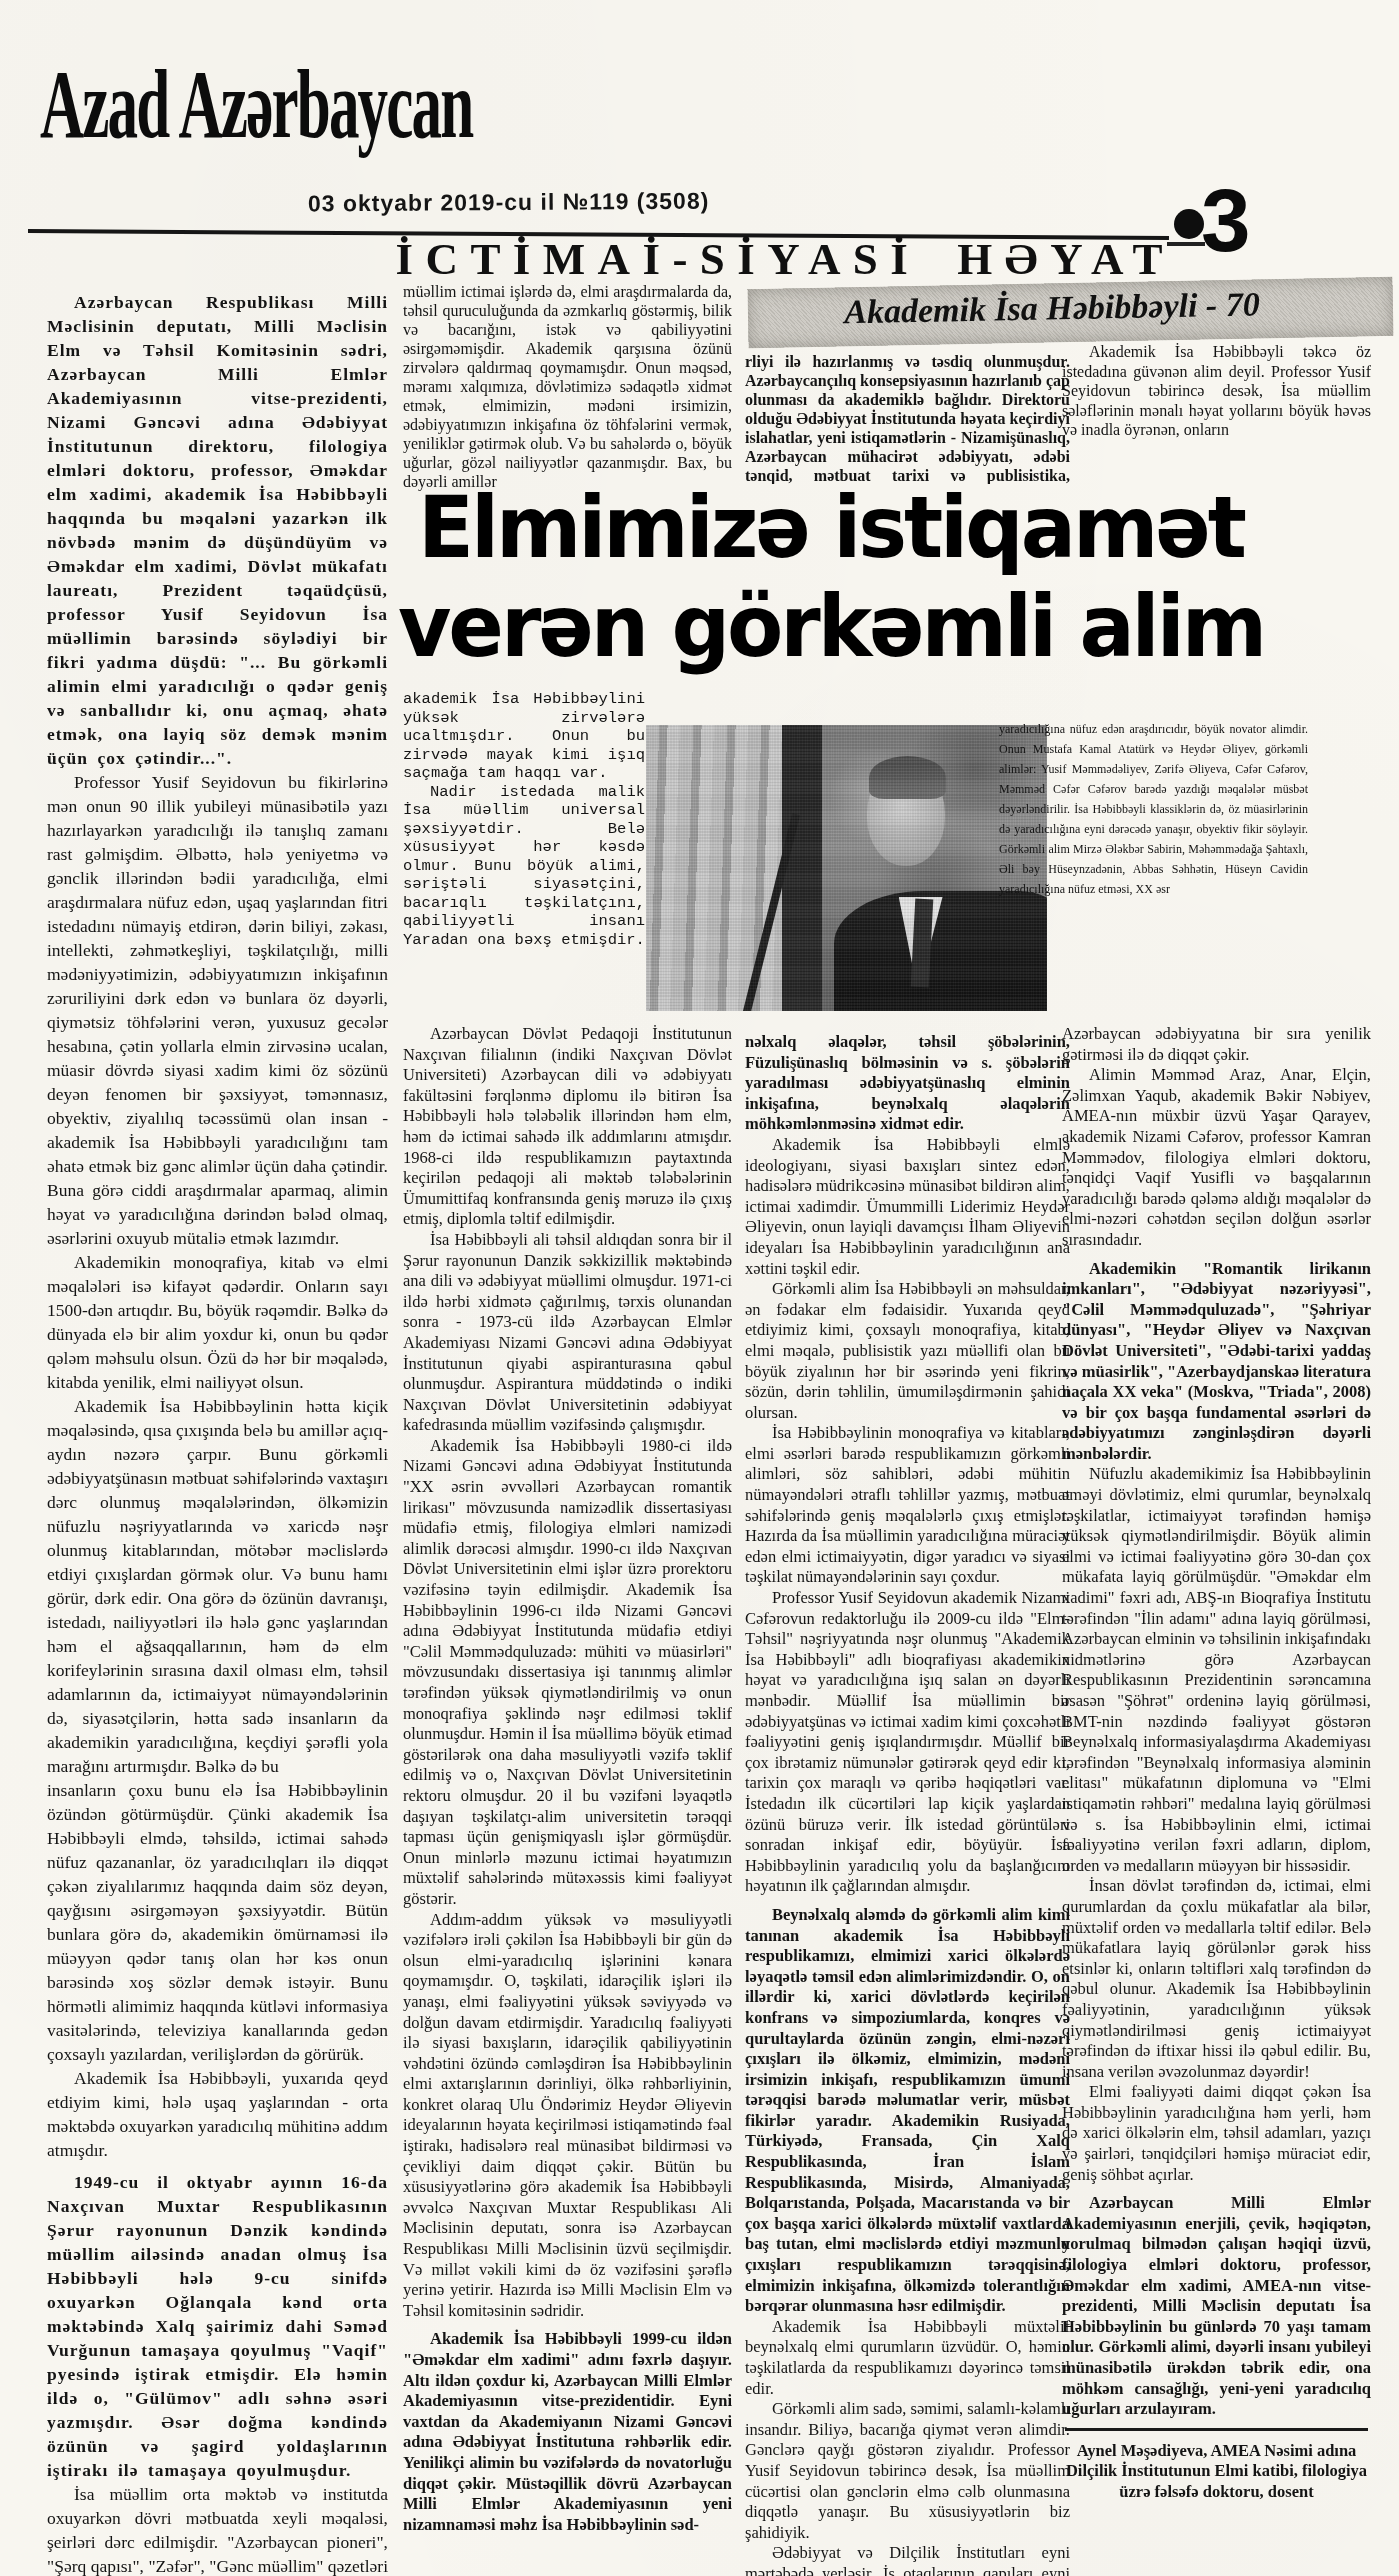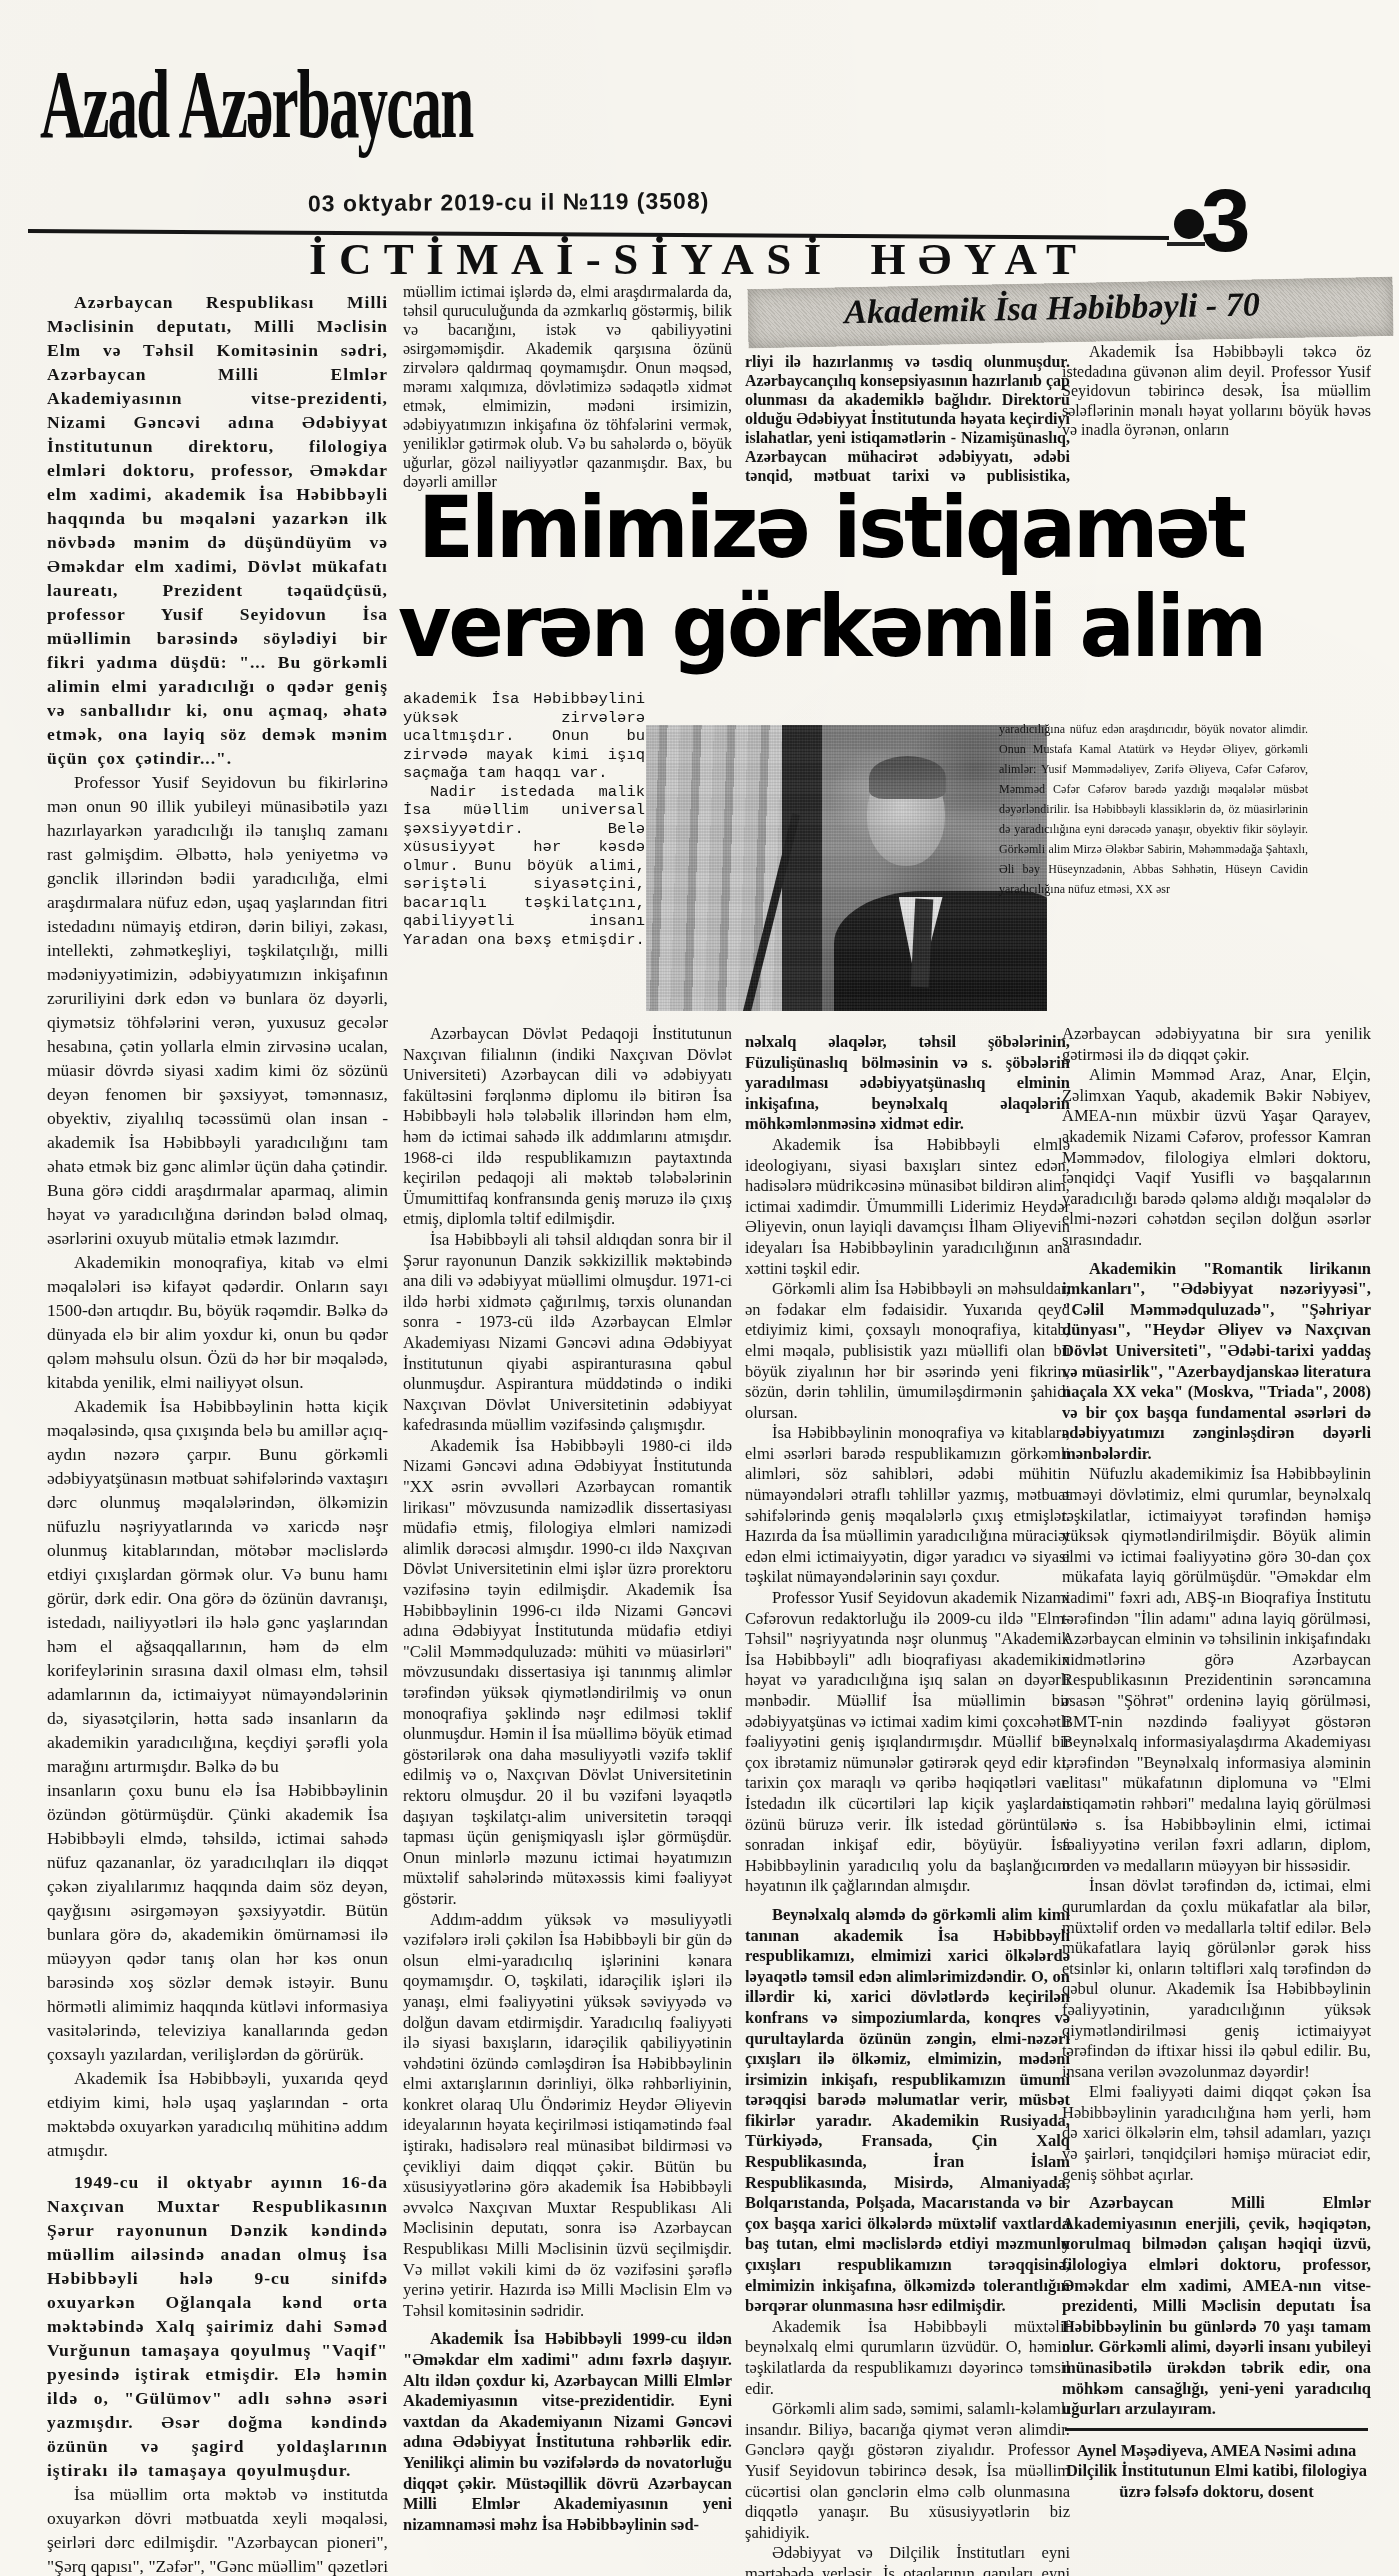--- a/index.html
+++ b/index.html
@@ -11,21 +11,21 @@
           #f8f6f0;}
   
   .masthead{position:absolute;left:40px;top:49px;font-family:"Liberation Serif",serif;
             font-weight:bold;font-size:71px;letter-spacing:-2.1px;white-space:nowrap;
             transform:scale(.86,1.38);transform-origin:top left;color:#0c0c0c;}
   .dateline{position:absolute;left:308px;top:189px;font-family:"Liberation Sans",sans-serif;
             font-weight:bold;font-size:23px;letter-spacing:1px;color:#151515;white-space:nowrap;
             transform:rotate(-0.4deg);}
   .toprule{position:absolute;left:28px;top:229px;width:1141px;height:3.6px;background:#161616;
            transform:rotate(0.35deg);transform-origin:left center;}
-  .section-title{position:absolute;left:309px;top:233px;width:866px;text-align:left;
+  .section-title{position:absolute;left:309px;top:233px;width:866px;text-align:right;
             font-family:"Liberation Serif",serif;font-weight:bold;font-size:45px;
             letter-spacing:12.4px;word-spacing:13.4px;color:#101010;white-space:nowrap;}
   .pagenum-dot{position:absolute;left:1174px;top:209px;width:30px;height:30px;border-radius:50%;
             background:#0e0e0e;}
   .pagenum-dash{position:absolute;left:1167px;top:242px;width:38px;height:4.1px;background:#222;}
   .pagenum{position:absolute;left:1201px;top:176px;font-family:"Liberation Sans",sans-serif;
             font-weight:bold;font-size:89px;line-height:89px;color:#0b0b0b;}
   
   .kicker-band{position:absolute;left:748px;top:283px;width:645px;height:59px;
             background:#cbc8c1;

